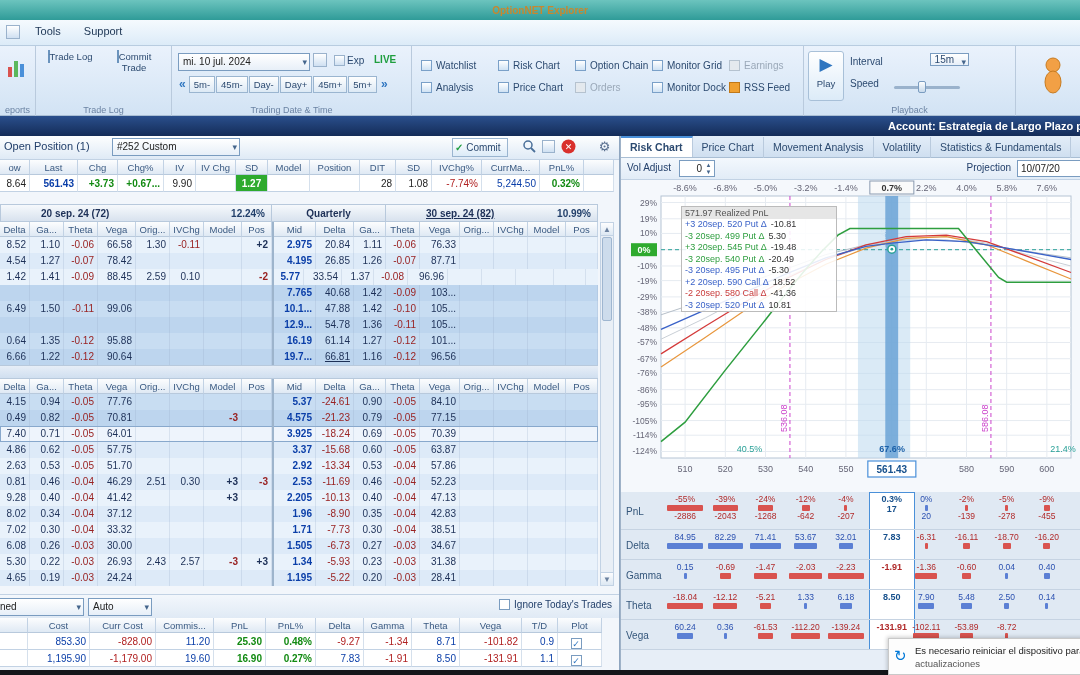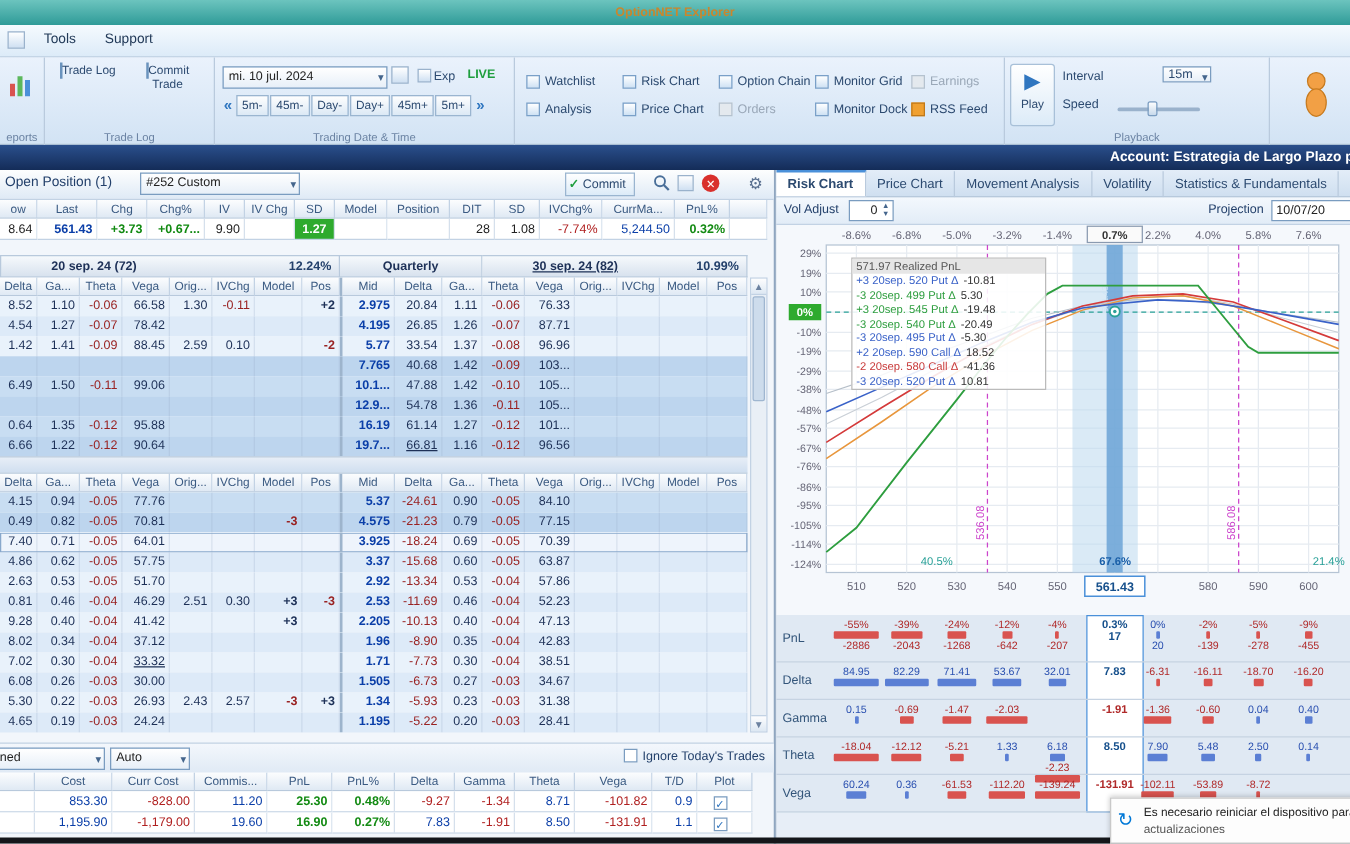--- a/index.html
+++ b/index.html
@@ -385,21 +385,21 @@
       <div class="trow otm0">
         <div class="cell" style="width: 30px;">1.42</div>
         <div class="cell" style="width: 34px;">1.41</div>
         <div class="cell neg" style="width: 34px;">-0.09</div>
         <div class="cell" style="width: 38px;">88.45</div>
         <div class="cell" style="width: 34px;">2.59</div>
         <div class="cell" style="width: 34px;">0.10</div>
         <div class="cell" style="width: 38px;"></div>
         <div class="cell neg bold-pos" style="width: 30px;">-2</div>
         <div class="blockdiv"></div>
-        <div class="cell bold-blue" style="width: 42px;">5.77</div>
+        <div class="cell bold-blue" style="width: 30px;">5.77</div>
         <div class="cell" style="width: 38px;">33.54</div>
         <div class="cell" style="width: 32px;">1.37</div>
         <div class="cell neg" style="width: 34px;">-0.08</div>
         <div class="cell" style="width: 40px;">96.96</div>
         <div class="cell" style="width: 34px;"></div>
         <div class="cell" style="width: 34px;"></div>
         <div class="cell" style="width: 38px;"></div>
         <div class="cell" style="width: 32px;"></div>
       </div>
       <div class="trow itm1">
@@ -684,21 +684,21 @@
         <div class="cell" style="width: 40px;">42.83</div>
         <div class="cell" style="width: 34px;"></div>
         <div class="cell" style="width: 34px;"></div>
         <div class="cell" style="width: 38px;"></div>
         <div class="cell" style="width: 32px;"></div>
       </div>
       <div class="trow otm0">
         <div class="cell" style="width: 30px;">7.02</div>
         <div class="cell" style="width: 34px;">0.30</div>
         <div class="cell neg" style="width: 34px;">-0.04</div>
-        <div class="cell" style="width: 38px; text-decoration: underline;">33.32</div>
+        <div class="cell" style="width: 38px;">33.32</div>
         <div class="cell" style="width: 34px;"></div>
         <div class="cell" style="width: 34px;"></div>
         <div class="cell" style="width: 38px;"></div>
         <div class="cell" style="width: 30px;"></div>
         <div class="blockdiv"></div>
         <div class="cell bold-blue" style="width: 42px;">1.71</div>
         <div class="cell neg" style="width: 38px;">-7.73</div>
         <div class="cell" style="width: 32px;">0.30</div>
         <div class="cell neg" style="width: 34px;">-0.04</div>
         <div class="cell" style="width: 40px;">38.51</div>
@@ -1040,21 +1040,21 @@
           <div class="gbar neg" style="width: 11.139px;"></div>
         </div>
         <div class="gcell" style="left: 124.51px; top: 2px;">
           <div class="t-neg">-1.47</div>
           <div class="gbar neg" style="width: 23.7309px;"></div>
         </div>
         <div class="gcell" style="left: 164.706px; top: 2px;">
           <div class="t-neg">-2.03</div>
           <div class="gbar neg" style="width: 32.7713px;"></div>
         </div>
-        <div class="gcell" style="left: 204.902px; top: 2px; margin-top: 47px;">
+        <div class="gcell" style="left: 204.902px; top: 2px;">
           <div class="t-neg">-2.23</div>
           <div class="gbar neg" style="width: 36px;"></div>
         </div>
         <div class="gcell center" style="left: 250.846px; top: 2px;">
           <div class="t-neg">-1.91</div>
         </div>
         <div class="gcell" style="left: 285.294px; top: 2px;">
           <div class="t-neg">-1.36</div>
           <div class="gbar neg" style="width: 21.9552px;"></div>
         </div>

